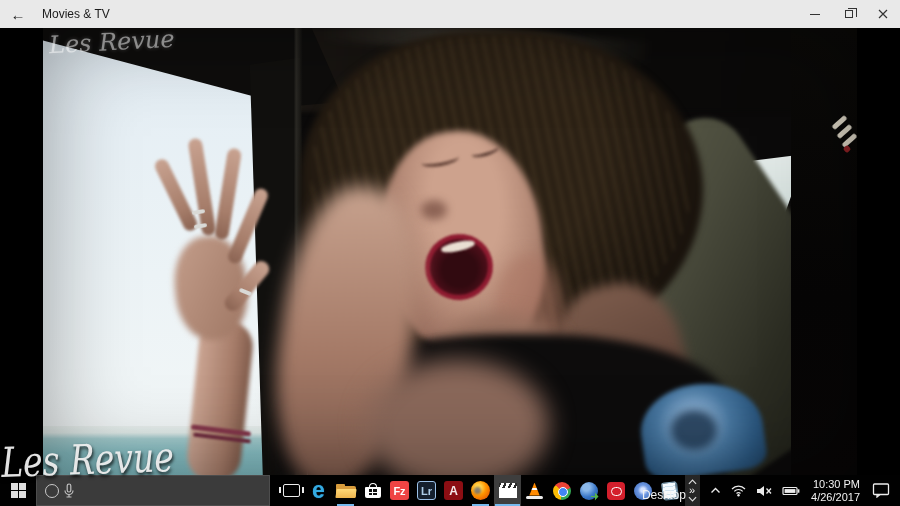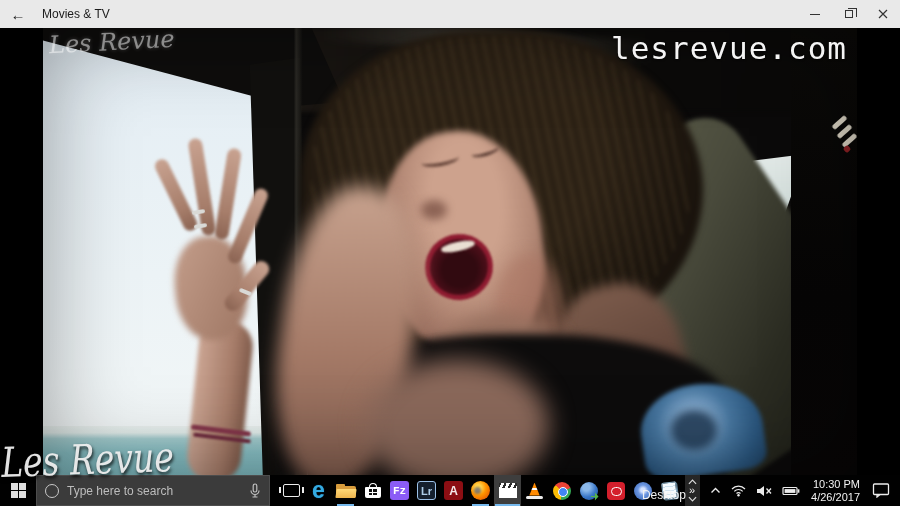--- a/index.html
+++ b/index.html
@@ -175,21 +175,21 @@
   .store { position:relative; width:16px; height:15px; }
   .store .bag { position:absolute; bottom:0; width:16px; height:11px; background:#fff; border-radius:1px 1px 2px 2px; }
   .store .handle { position:absolute; top:0; left:4px; width:8px; height:5px; border:1.6px solid #fff;
                    border-bottom:none; border-radius:4px 4px 0 0; }
   .store .flag { position:absolute; bottom:3px; left:4px; width:8px; height:6px; display:grid;
                  grid-template-columns:3.5px 3.5px; grid-template-rows:2.5px 2.5px; gap:1px; }
   .store .flag span { background:#111; }
 
   .sq-app { width:19px; height:19px; border-radius:3px; display:flex; align-items:center; justify-content:center;
             font-weight:bold; font-size:11px; }
-  .fz { background:#8b5cf6; color:#fff;font-family:Liberation Mono, monospace; }
+  .fz { background:#ef4444; color:#fff; }
   .lr { background:#15202e; border:1.5px solid #9cc1e8; color:#aecde8; }
   .pdf { background:#8c0e13; color:#f4e9e9; font-size:12px; }
 
   .firefox { width:19px; height:19px; border-radius:50%;
              background:radial-gradient(circle at 38% 35%, #ffd24a 0 18%, #ff9500 45%, #e85d00 80%, #c84a00 100%); }
   .firefox::after { content:""; display:block; width:7px; height:7px; margin:6px 0 0 3px; border-radius:50%;
              background:rgba(40,60,140,.55); filter:blur(1px); }
 
   .clapper { position:relative; width:18px; height:15px; }
   .clapper .top { position:absolute; top:0; width:18px; height:5px; background:#fff;
@@ -300,37 +300,35 @@
       <div class="layer finger f3"></div>
       <div class="layer finger f4"></div>
       <div class="layer finger thumb"></div>
       <div class="ring ring1"></div>
       <div class="ring ring2"></div>
       <div class="ring ring3"></div>
       <div class="layer bracelet"></div>
       <div class="layer bracelet2"></div>
       <div class="layer vignette"></div>
       <div class="layer wm-topleft">Les Revue</div>
-      <div class="layer wm-site">lesrevue.com</div>
     </div>
   </div>
 
   <div class="taskbar">
     <div class="start-btn">
       <div class="win-logo">
           <span></span>
           <span></span>
           <span></span>
           <span></span>
         </div>
     </div>
 
     <div class="search-box">
       <div class="cortana-ring"></div>
-      <input class="search-input" type="text" placeholder="Type here to search" style="">
       <svg class="mic" width="12" height="16" viewBox="0 0 12 16">
         <rect x="4.2" y="1" width="3.6" height="8" rx="1.8" fill="none" stroke="#bfbfbf" stroke-width="1.2"></rect>
         <path d="M2 7.5a4 4 0 0 0 8 0" fill="none" stroke="#bfbfbf" stroke-width="1.2"></path>
         <path d="M6 11.5 V14 M3.5 14 H8.5" stroke="#bfbfbf" stroke-width="1.2"></path>
       </svg>
     </div>
 
     <div class="icon-row">
       <div class="slot">
           <div class="tv-icon"></div>

